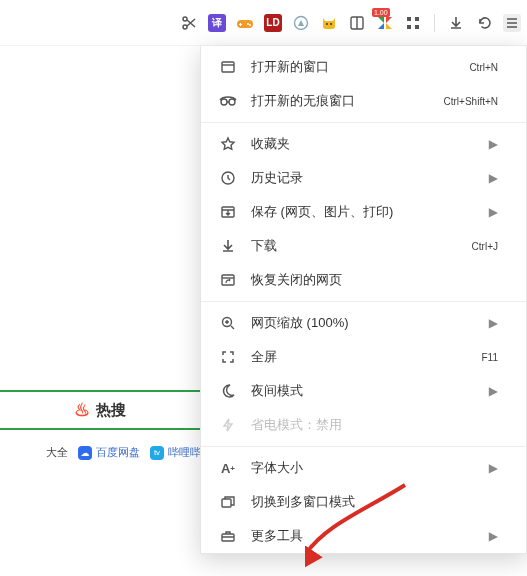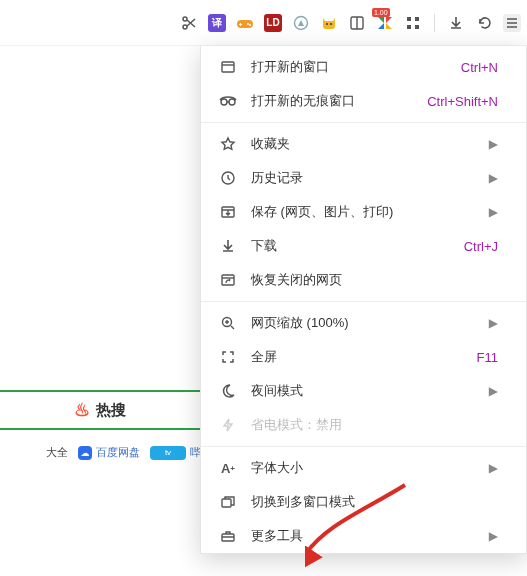--- a/index.html
+++ b/index.html
@@ -66,21 +66,21 @@
   .menu .row .micon {
     width: 18px; height: 18px;
     display: flex; align-items: center; justify-content: center;
     margin-right: 14px;
     color: #555;
     flex-shrink: 0;
   }
   .menu .row.disabled .micon { color: #cfcfcf; }
   .menu .row .label { flex: 0 0 auto; }
   .menu .row .spacer { flex: 1 1 auto; }
-  .menu .row .hk { color: #a21caf; font-size: 13px; }
+  .menu .row .hk { color: #404040; font-size: 10px; }
   .menu .row .chev {
     margin-left: auto;
     color: #888;
     font-size: 12px;
   }
   .menu .divider {
     height: 0;
     border-top: 1px solid #ededed;
     margin: 4px 0;
   }
@@ -122,21 +122,21 @@
   }
   .bg-links .bd { display: flex; align-items: center; gap: 4px; }
   .bg-links .bili { display: flex; align-items: center; gap: 4px; }
   .bg-links .daq { color: #444; }
   .bdlogo {
     width: 14px; height: 14px; background: #2d6bef; border-radius: 4px;
     display: flex; align-items: center; justify-content: center;
     color: #fff; font-size: 9px;
   }
   .bililogo {
-    width: 36px; height: 14px; background: #22a8e6; border-radius: 4px;
+    width: 14px; height: 14px; background: #22a8e6; border-radius: 4px;
     display: flex; align-items: center; justify-content: center;
     color: #fff; font-size: 8px;
   }
 
   
   .arrow {
     position: absolute;
     top: 480px; left: 305px;
     pointer-events: none;
   }

